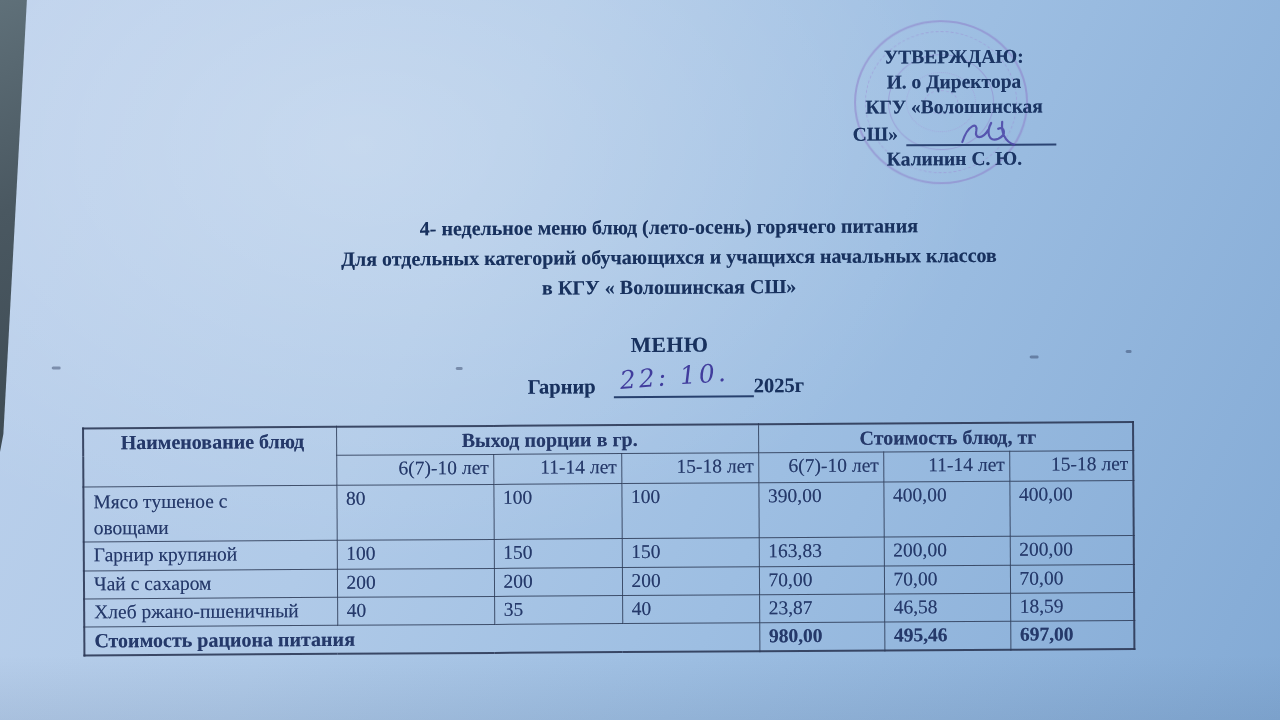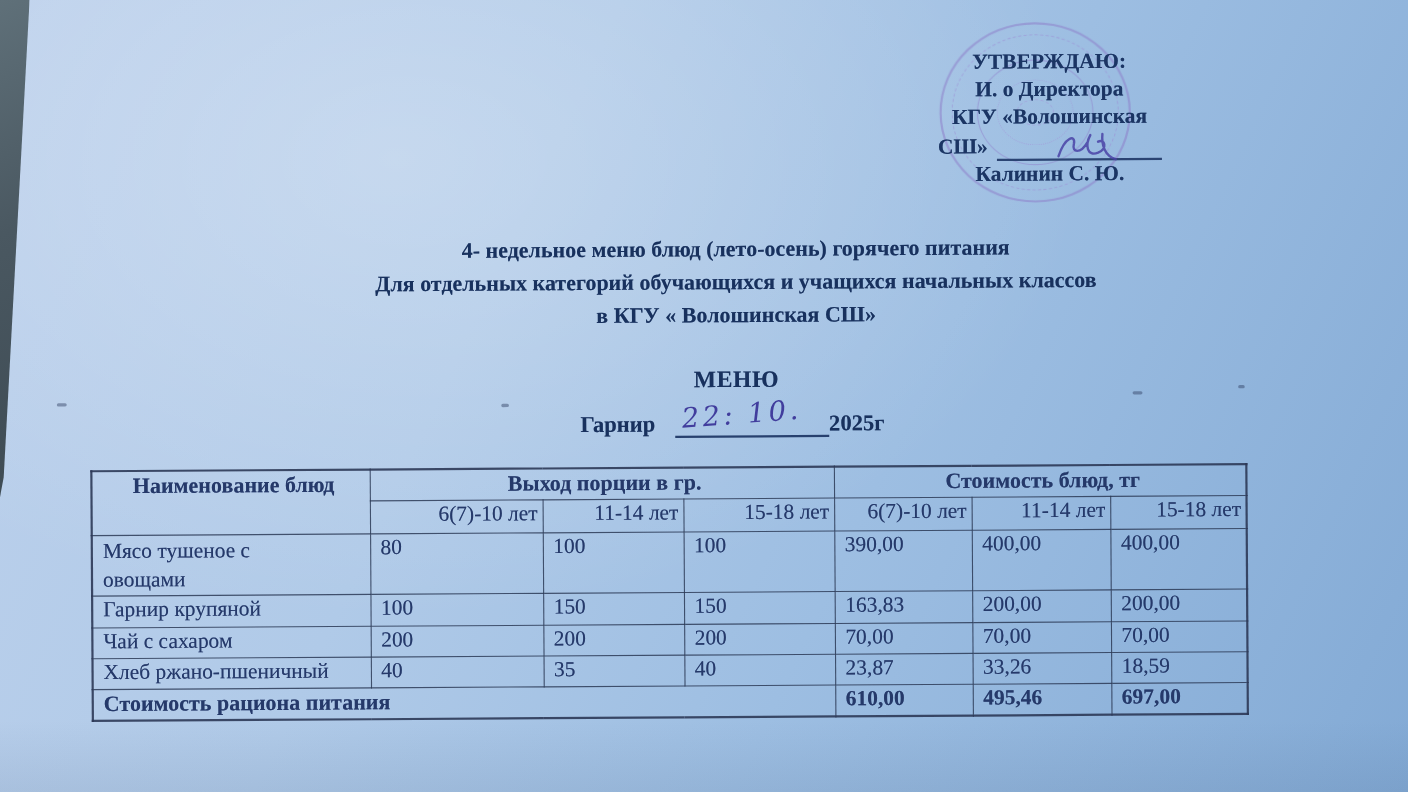--- a/index.html
+++ b/index.html
@@ -221,26 +221,26 @@
           <td>70,00</td>
           <td>70,00</td>
           <td>70,00</td>
         </tr>
         <tr class="r4">
           <td class="cell-name">Хлеб ржано-пшеничный</td>
           <td>40</td>
           <td>35</td>
           <td>40</td>
           <td>23,87</td>
-          <td>33,26</td>
+          <td>46,58</td>
           <td>18,59</td>
         </tr>
         <tr class="rt">
           <td class="total-label" colspan="4">Стоимость рациона питания</td>
-          <td class="total-val">610,00</td>
+          <td class="total-val">980,00</td>
           <td class="total-val">495,46</td>
           <td class="total-val">697,00</td>
         </tr>
       </tbody>
     </table>
 
     <div class="speck sp1"></div>
     <div class="speck sp2"></div>
     <div class="speck sp3"></div>
     <div class="speck sp4"></div>

